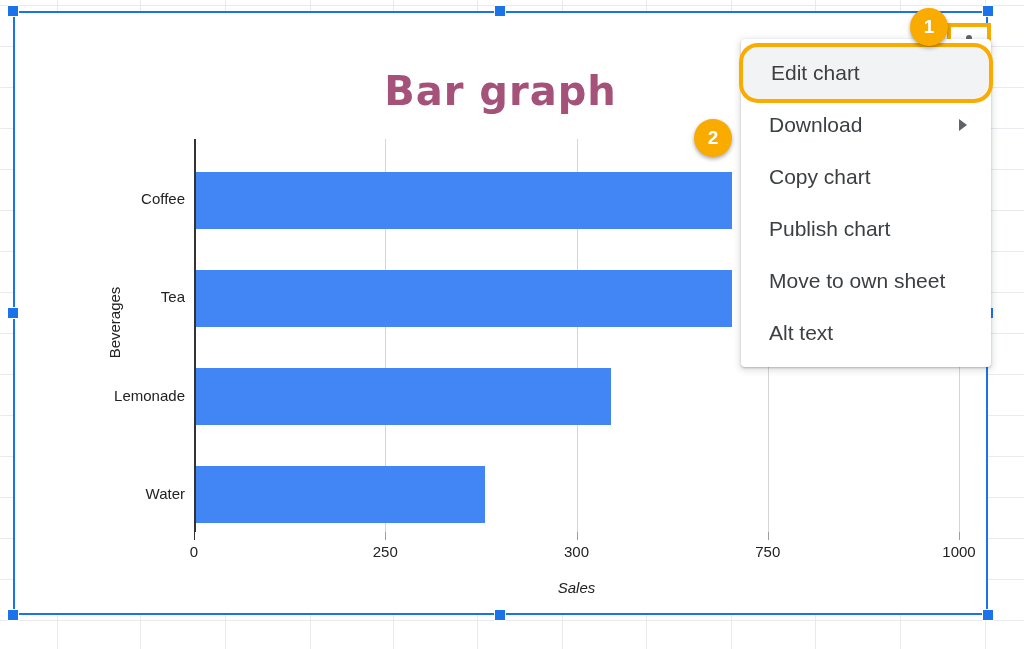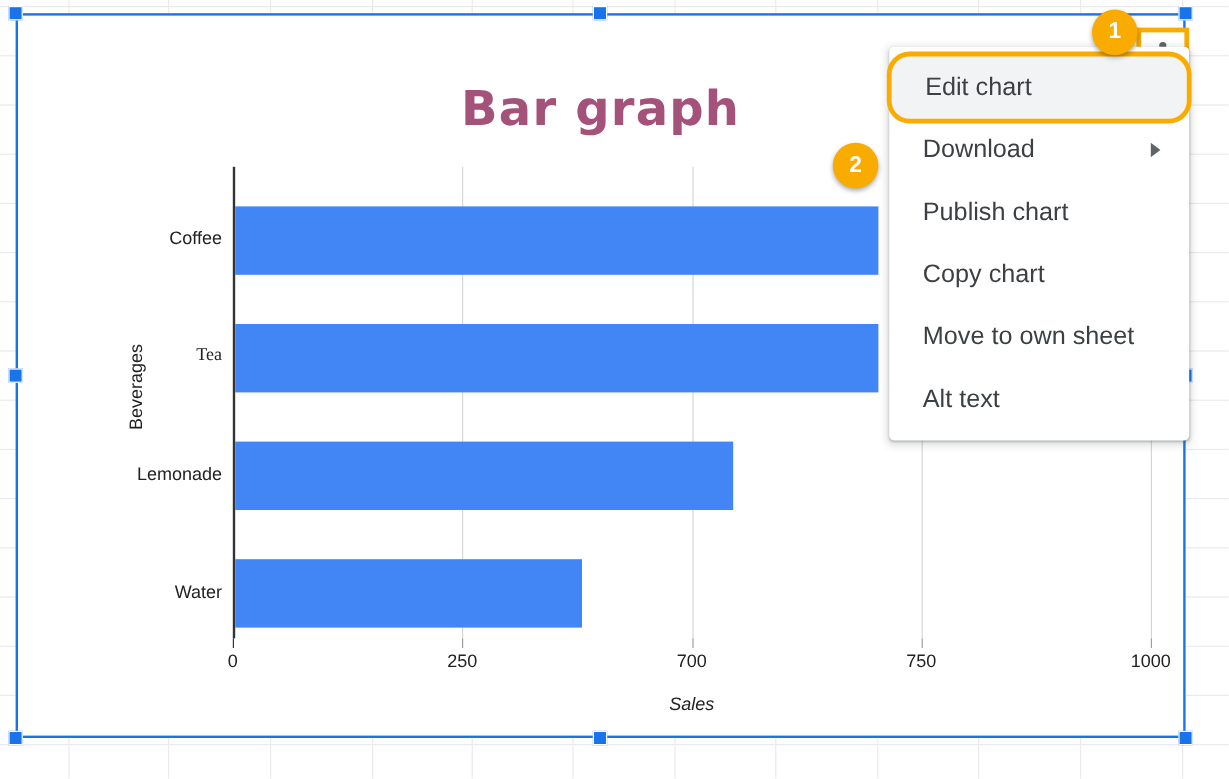--- a/index.html
+++ b/index.html
@@ -162,28 +162,28 @@
           <div class="tick" style="left: 765px;"></div>
         </div>
       <div id="bars">
           <div class="bar" style="left: 2px; top: 32.625px; height: 57px; width: 535.5px;"></div>
           <div class="bar" style="left: 2px; top: 130.875px; height: 57px; width: 535.5px;"></div>
           <div class="bar" style="left: 2px; top: 229.125px; height: 57px; width: 414.63px;"></div>
           <div class="bar" style="left: 2px; top: 327.375px; height: 57px; width: 289.17px;"></div>
         </div>
       <div id="ytick-labels">
           <div class="ytick-label" style="top: 51.125px;">Coffee</div>
-          <div class="ytick-label" style="top: 149.375px; font-family: Liberation Serif, serif;">Tea</div>
+          <div class="ytick-label" style="top: 149.375px;">Tea</div>
           <div class="ytick-label" style="top: 247.625px;">Lemonade</div>
           <div class="ytick-label" style="top: 345.875px;">Water</div>
         </div>
       <div id="xtick-labels">
           <div class="xtick-label" style="left: 0px;">0</div>
           <div class="xtick-label" style="left: 191.25px;">250</div>
-          <div class="xtick-label" style="left: 382.5px;">700</div>
+          <div class="xtick-label" style="left: 382.5px;">300</div>
           <div class="xtick-label" style="left: 573.75px;">750</div>
           <div class="xtick-label" style="left: 765px;">1000</div>
         </div>
 
       <div id="x-axis-title">Sales</div>
       <div id="y-axis-title">Beverages</div>
     </div>
   </div>
 
   <div id="kebab-button">
@@ -194,24 +194,24 @@
 
   <div id="chart-menu">
       <div class="menu-item highlighted">
         <span>Edit chart</span>
       </div>
       <div class="menu-item">
         <span>Download</span>
         <span class="submenu-arrow"></span>
       </div>
       <div class="menu-item">
+        <span>Copy chart</span>
+      </div>
+      <div class="menu-item">
         <span>Publish chart</span>
-      </div>
-      <div class="menu-item">
-        <span>Copy chart</span>
       </div>
       <div class="menu-item">
         <span>Move to own sheet</span>
       </div>
       <div class="menu-item">
         <span>Alt text</span>
       </div>
     </div>
 
   <div id="chart-border"></div>

